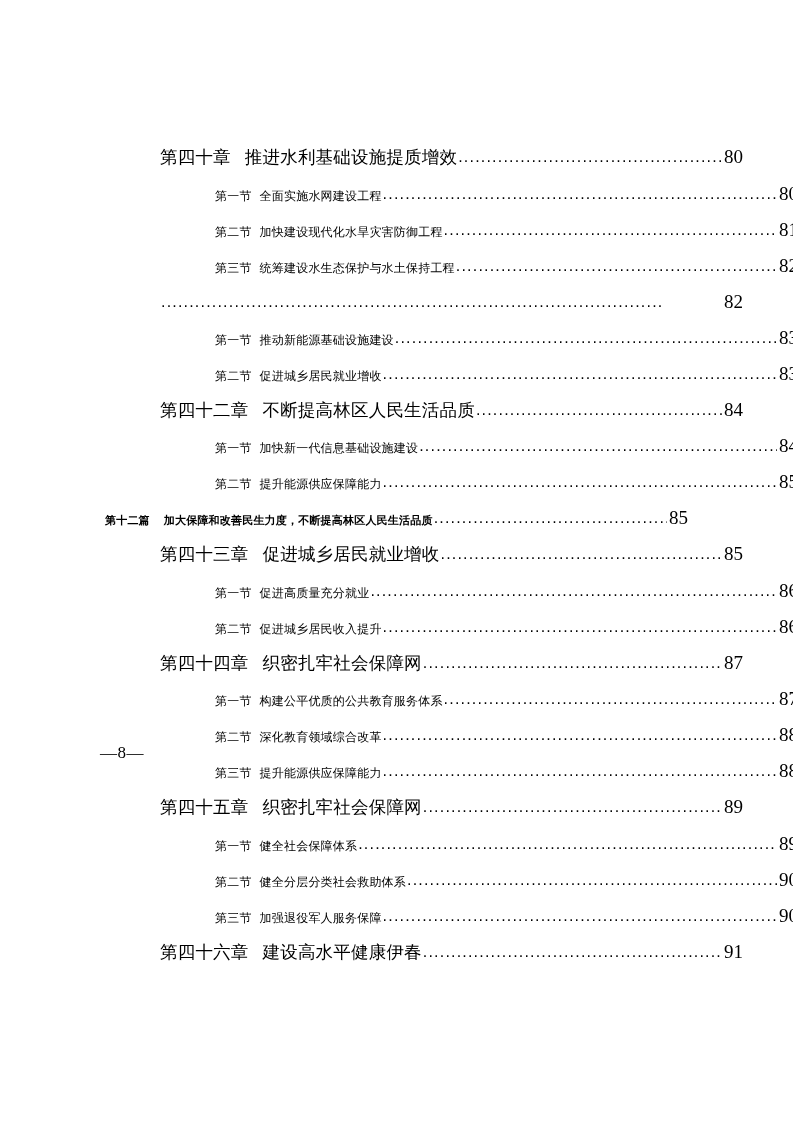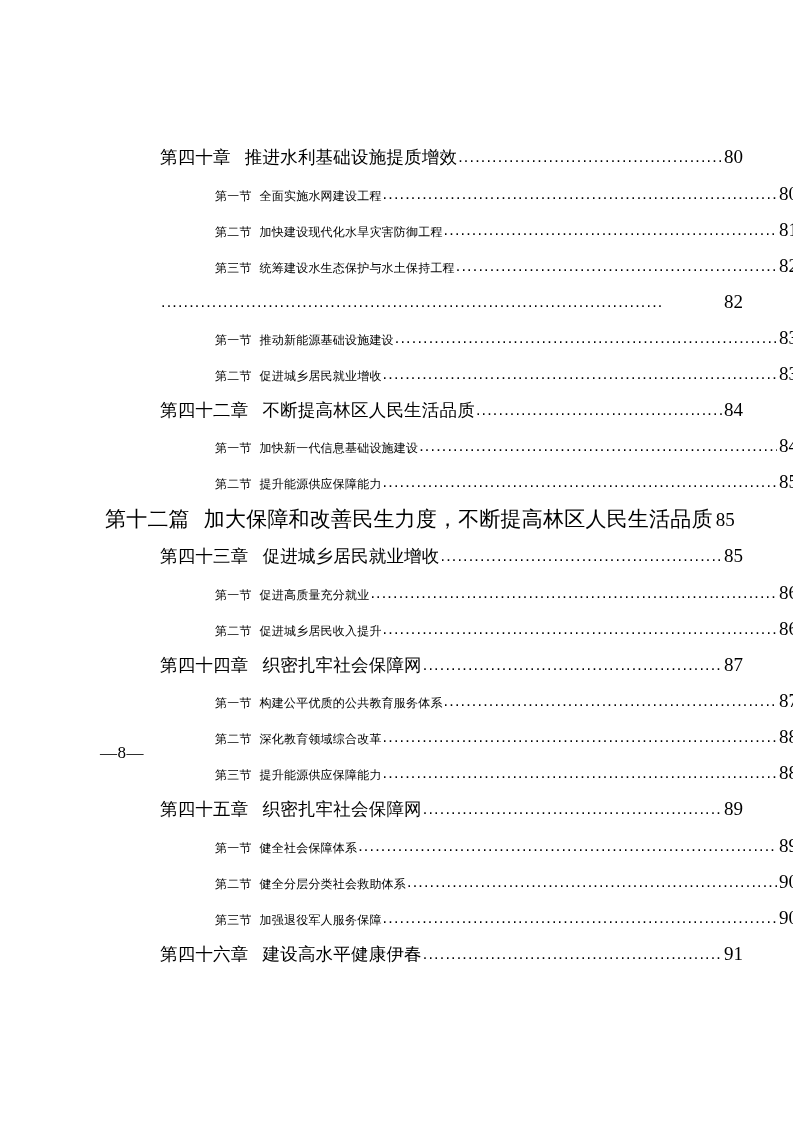--- a/index.html
+++ b/index.html
@@ -55,22 +55,22 @@
     padding-left: 1px;
   }
 
   
   .lvl-part {
     margin-top: 16px;
     margin-bottom: 16px;
     padding-left: 0px;
   }
   .lvl-part .lbl {
-    font-weight: normal;
-    font-size: 21px;
+    font-weight: bold;
+    font-size: 11px;
   }
   .lvl-part .pg {
     font-weight: normal;
   }
 
   
   .lvl-chap {
     margin-top: 17px;
     margin-bottom: 17px;
     padding-left: 55px;

